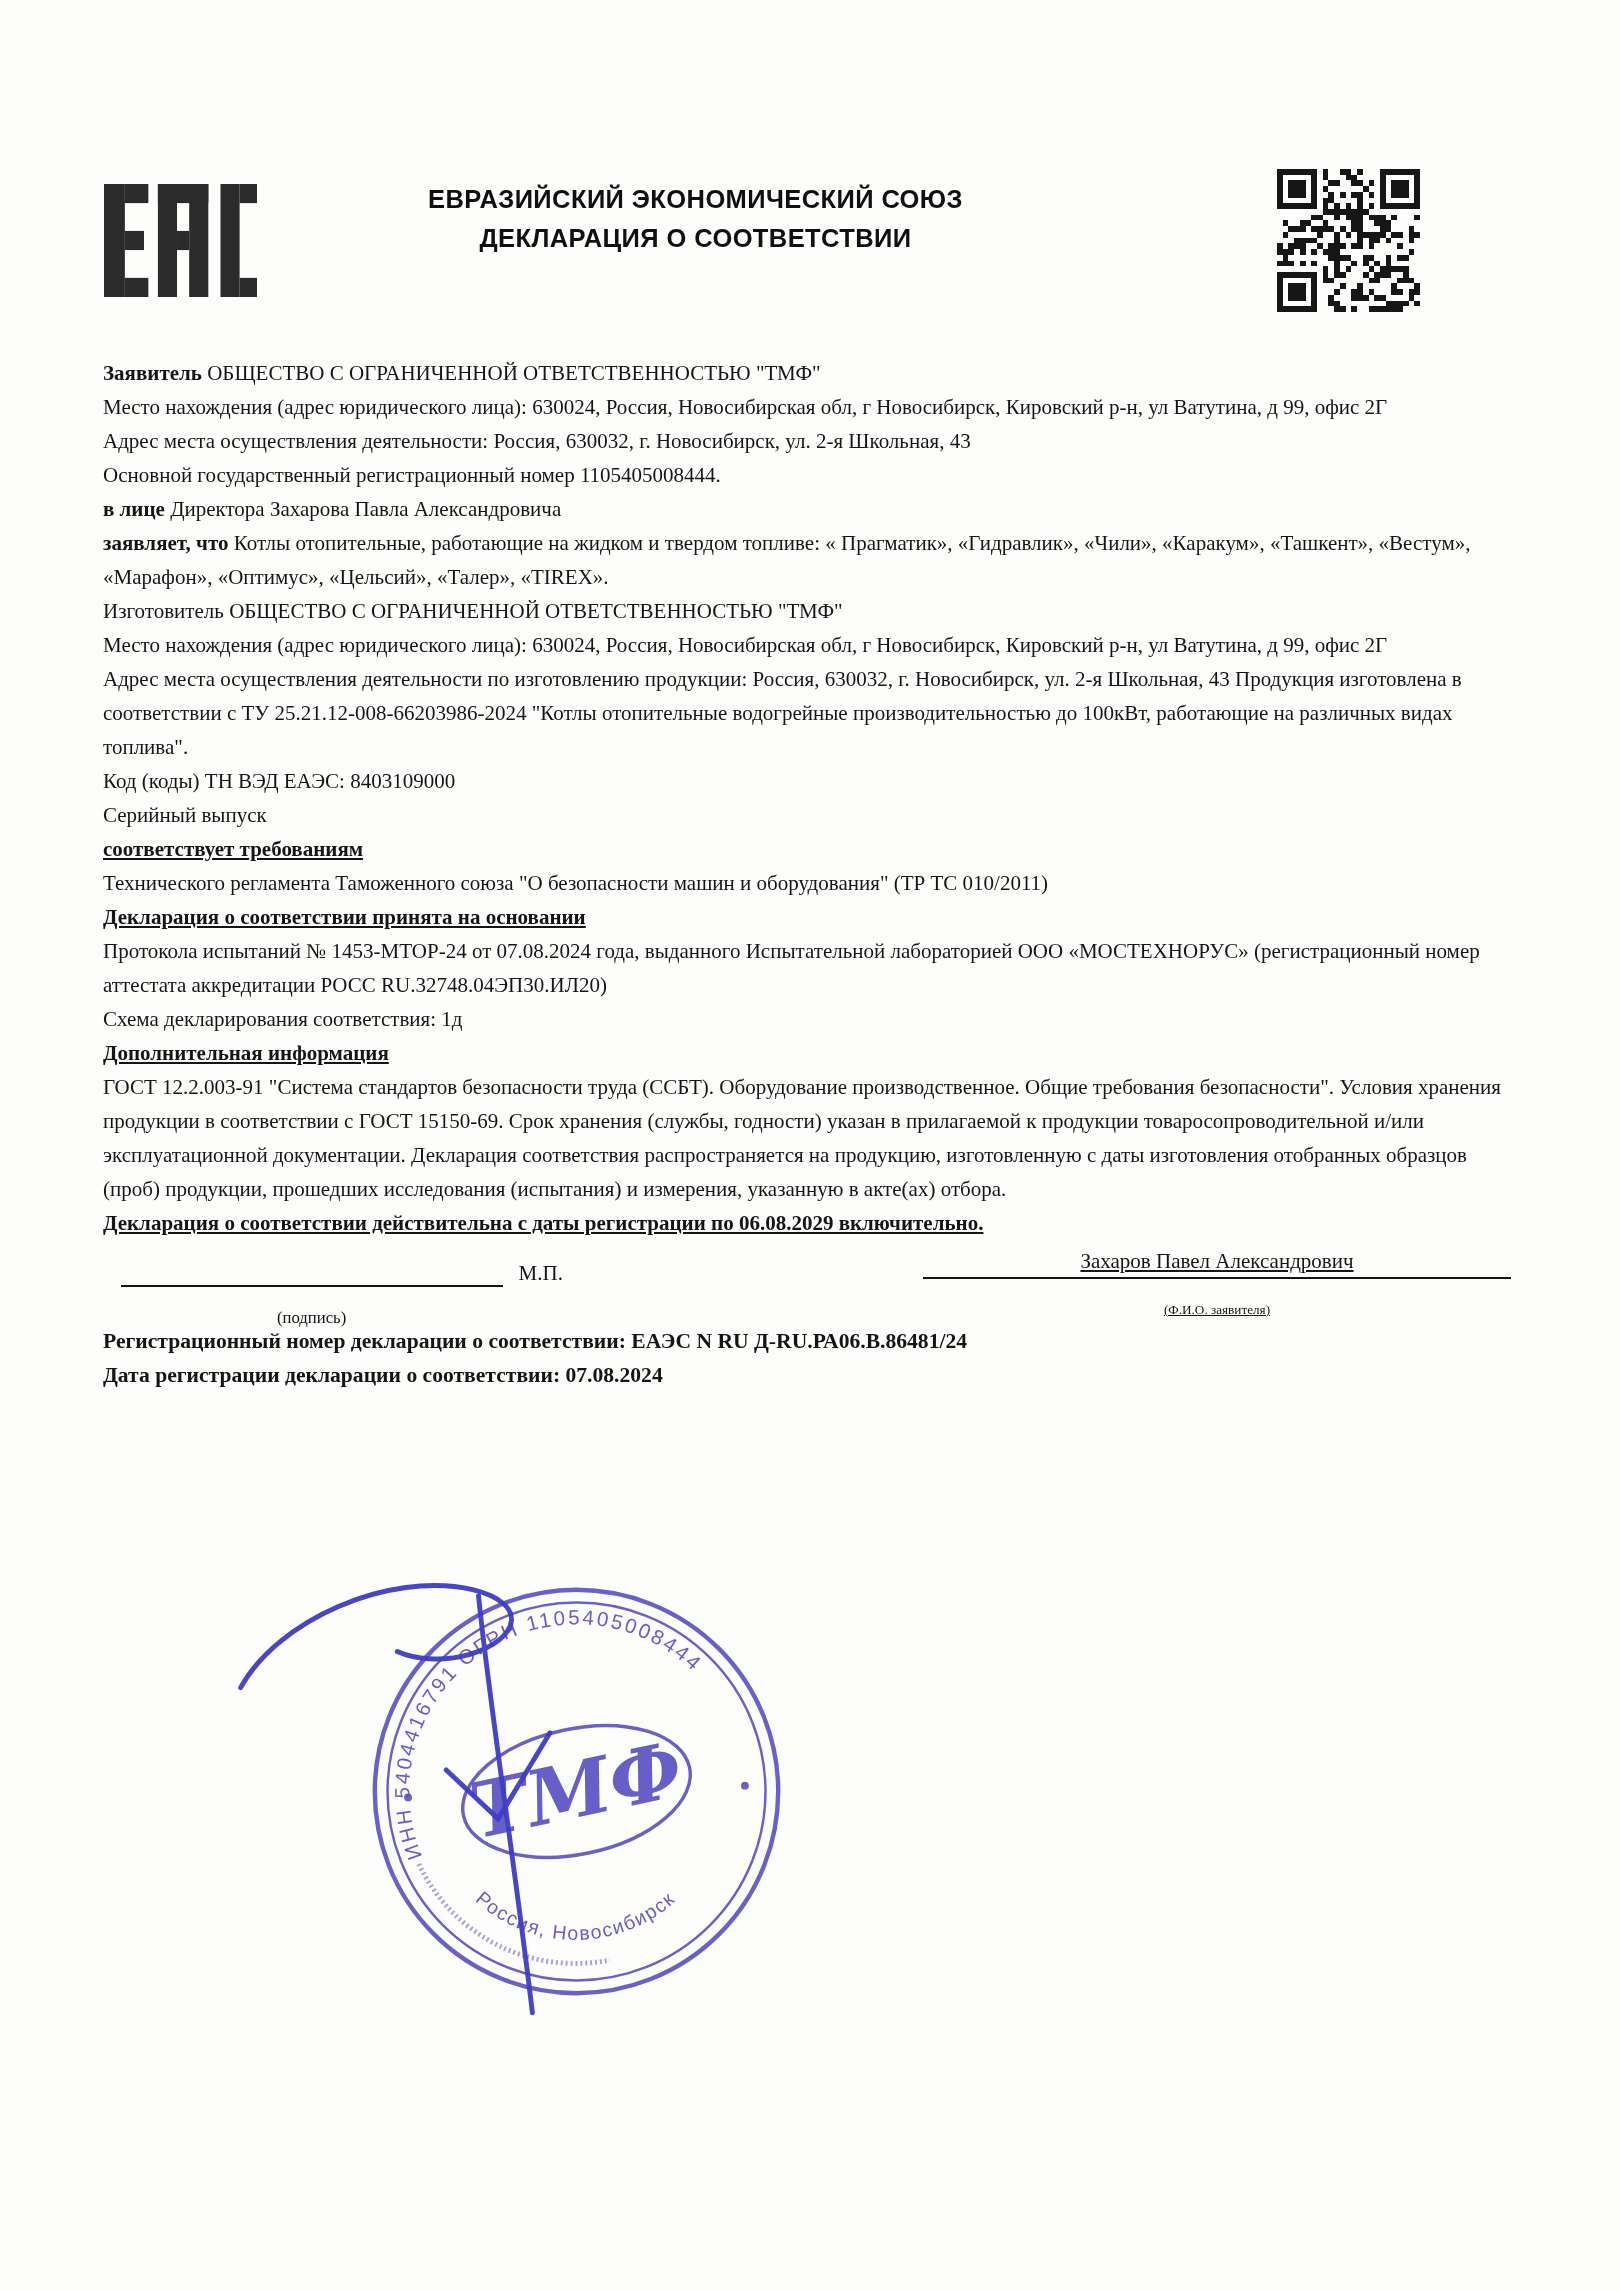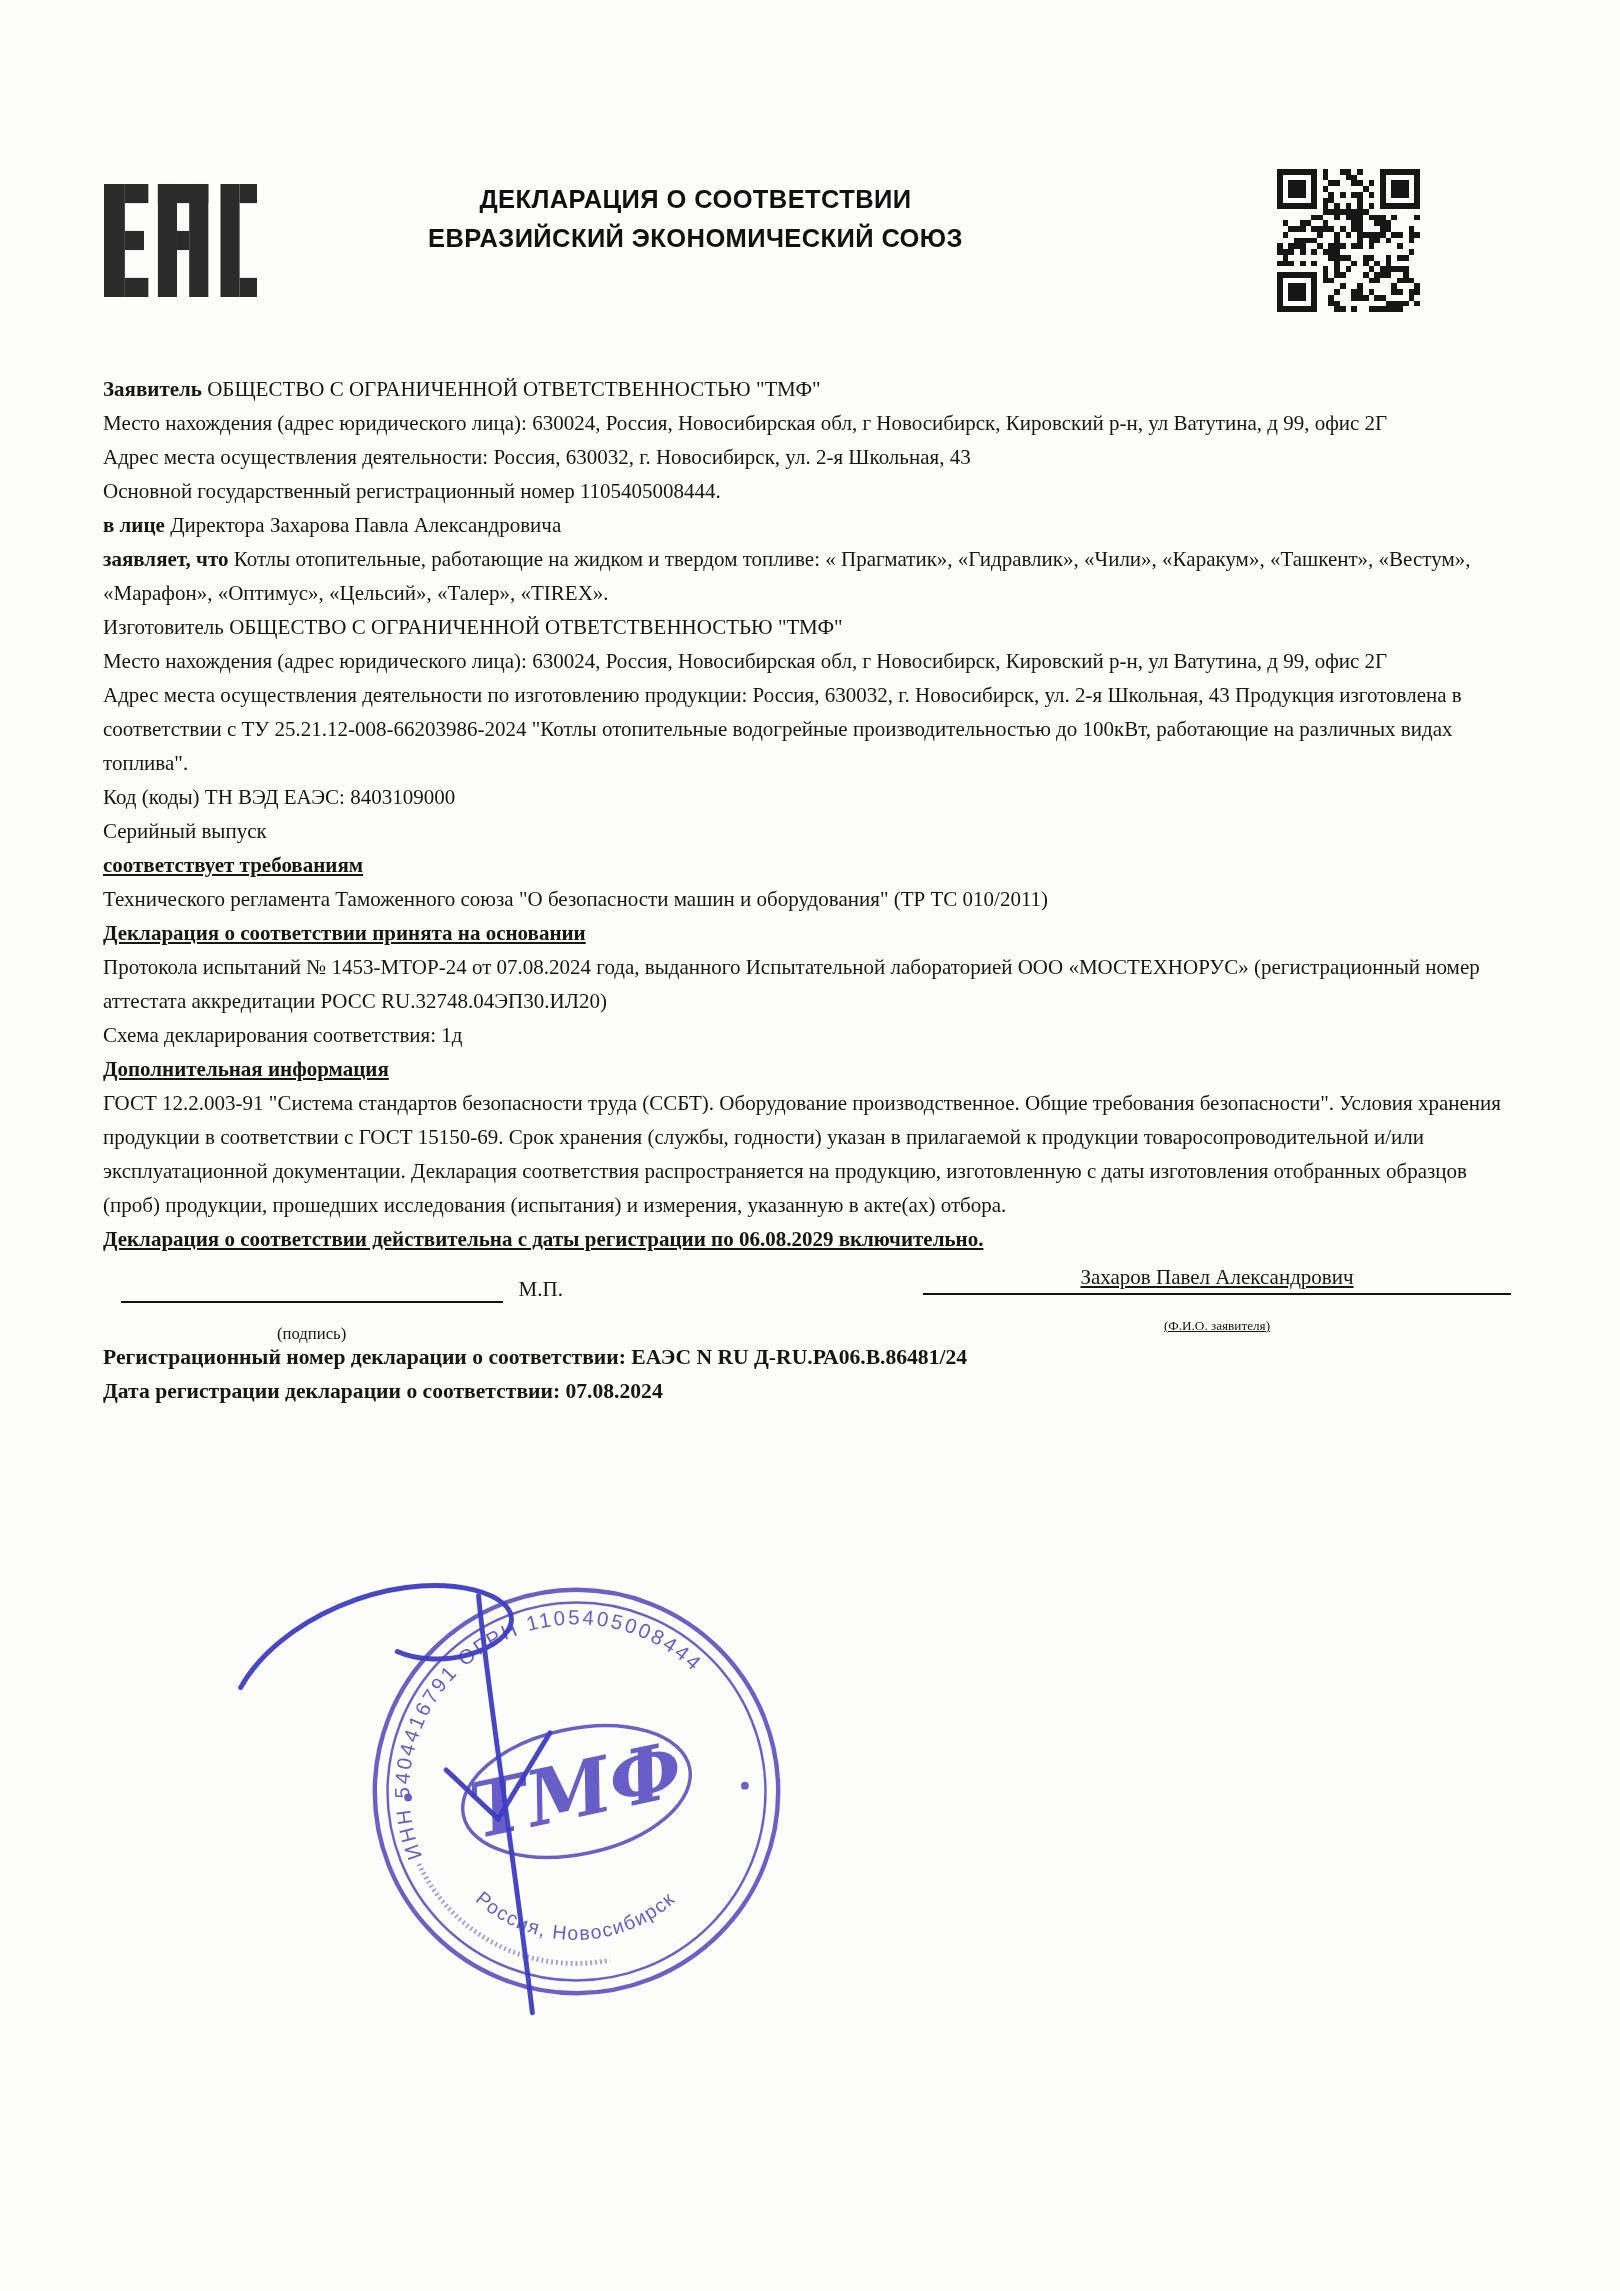--- a/index.html
+++ b/index.html
@@ -10,21 +10,21 @@
   
   .eac-logo { position:absolute; left:104px; top:176px; width:153px; height:129px; }
   .doc-title {
     position:absolute; left:274px; top:180px; width:843px; text-align:center;
     font-family:"Liberation Sans", sans-serif; font-weight:bold; font-size:25.5px;
     line-height:39px; color:#101010; letter-spacing:0.4px;
   }
   .qr-box { position:absolute; left:1277px; top:169px; width:143px; height:143px; }
   
   .doc-text {
-    position:absolute; left:103px; top:372px; width:1408px;
+    position:absolute; left:103px; top:356px; width:1408px;
     font-size:21px; line-height:34px;
   }
   .doc-text p { margin:0; }
   .lbl { font-weight:bold; }
   .lbl-plain { font-weight:normal; }
   .bold { font-weight:bold;text-decoration:underline; }
   .mt-xs { margin-top:6.9px; }
   .mt-sm { margin-top:9.8px; }
   .mt-md { margin-top:11.8px; }
   .mt-lg { margin-top:27.4px; }
@@ -61,22 +61,22 @@
         <rect x="62" y="0" width="58" height="22"></rect>
         <rect x="84" y="54" width="14" height="22"></rect>
         <rect x="134" y="0" width="22" height="130"></rect>
         <rect x="156" y="0" width="20" height="22"></rect>
         <rect x="156" y="108" width="20" height="22"></rect>
       </g>
     </svg>
   </div>
 
   <div class="doc-title">
+    <div>ЕВРАЗИЙСКИЙ ЭКОНОМИЧЕСКИЙ СОЮЗ</div>
     <div>ДЕКЛАРАЦИЯ О СООТВЕТСТВИИ</div>
-    <div>ЕВРАЗИЙСКИЙ ЭКОНОМИЧЕСКИЙ СОЮЗ</div>
   </div>
 
   <div class="qr-box">
     <svg id="qr" viewBox="0 0 25 25" width="143" height="143" shape-rendering="crispEdges">
         <rect x="0" y="0" width="1" height="1" fill="#161616"></rect>
         <rect x="1" y="0" width="1" height="1" fill="#161616"></rect>
         <rect x="2" y="0" width="1" height="1" fill="#161616"></rect>
         <rect x="3" y="0" width="1" height="1" fill="#161616"></rect>
         <rect x="4" y="0" width="1" height="1" fill="#161616"></rect>
         <rect x="5" y="0" width="1" height="1" fill="#161616"></rect>

